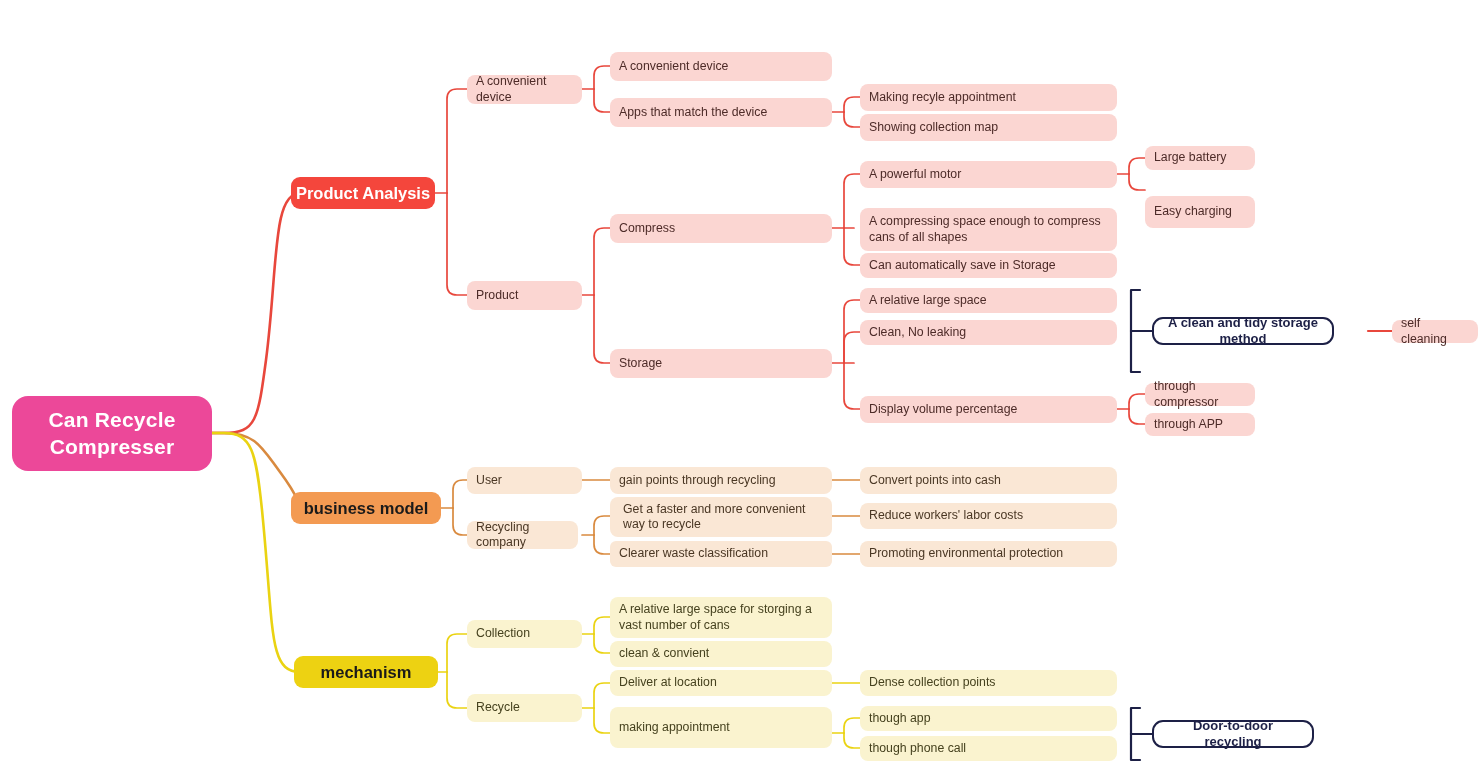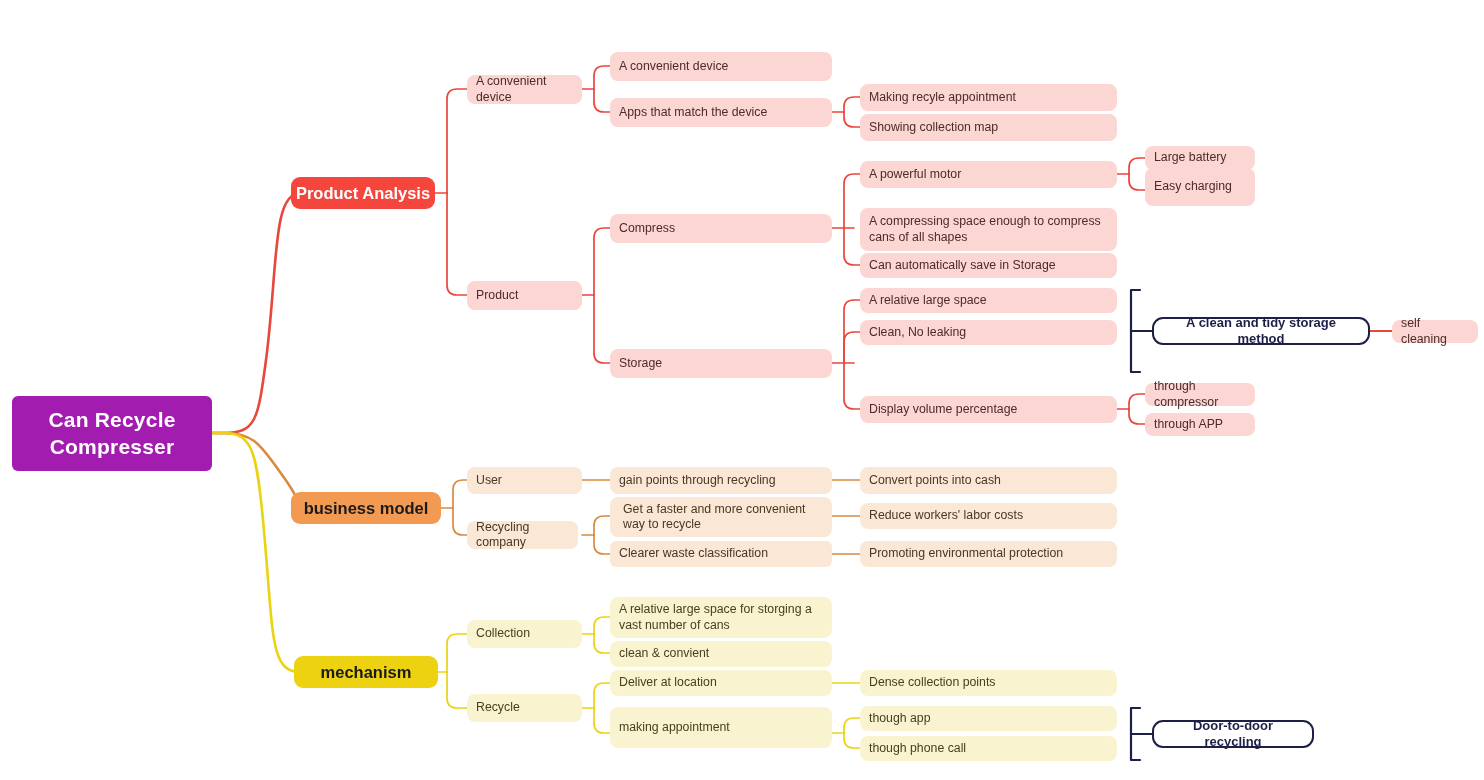--- a/index.html
+++ b/index.html
@@ -33,25 +33,25 @@
     border-radius: 9px;
     line-height: 1.25;
   }
   .node > span {
     display: block;
     width: 100%;
   }
 
   
   .n-root {
-    background: #a21caf;
+    background: #ec4899;
     color: #ffffff;
     font-size: 21px;
     font-weight: bold;
-    border-radius: 6px;
+    border-radius: 16px;
     justify-content: flex-end;
     text-align: center;
     letter-spacing: 0.2px;
   }
 
   
   .n-branch {
     font-size: 16.5px;
     font-weight: bold;
     border-radius: 9px;
@@ -239,21 +239,21 @@
   </div>
 
   <div class="node n-leaf red" style="left:860px; top:161px; width:257px; height:27px;">
     <span>A powerful motor</span>
   </div>
 
   <div class="node n-leaf red" style="left:1145px; top:146px; width:110px; height:24px;">
     <span>Large battery</span>
   </div>
 
-  <div class="node n-leaf red" style="left:1145px; top:168px; width:110px; height:38px;">
+  <div class="node n-leaf red" style="left:1145px; top:196px; width:110px; height:32px;">
     <span>Easy charging</span>
   </div>
 
   <div class="node n-leaf red" style="left:860px; top:208px; width:257px; height:43px;">
     <span>A compressing space enough to compress cans of all shapes</span>
   </div>
 
   <div class="node n-leaf red" style="left:860px; top:253px; width:257px; height:25px;">
     <span>Can automatically save in Storage</span>
   </div>
@@ -264,21 +264,21 @@
 
   <div class="node n-leaf red" style="left:860px; top:288px; width:257px; height:25px;">
     <span>A relative large space</span>
   </div>
 
   <div class="node n-leaf red" style="left:860px; top:320px; width:257px; height:25px;">
     <span>Clean, No leaking</span>
   </div>
 
 
-  <div class="node n-outline" style="left:1152px; top:317px; width:218px; height:28px;">
+  <div class="node n-outline" style="left:1152px; top:317px; width:182px; height:28px;">
     <span>A clean and tidy storage method</span>
   </div>
 
   <div class="node n-leaf red" style="left:1392px; top:320px; width:86px; height:23px;">
     <span>self cleaning</span>
   </div>
 
   <div class="node n-leaf red" style="left:860px; top:396px; width:257px; height:27px;">
     <span>Display volume percentage</span>
   </div>

